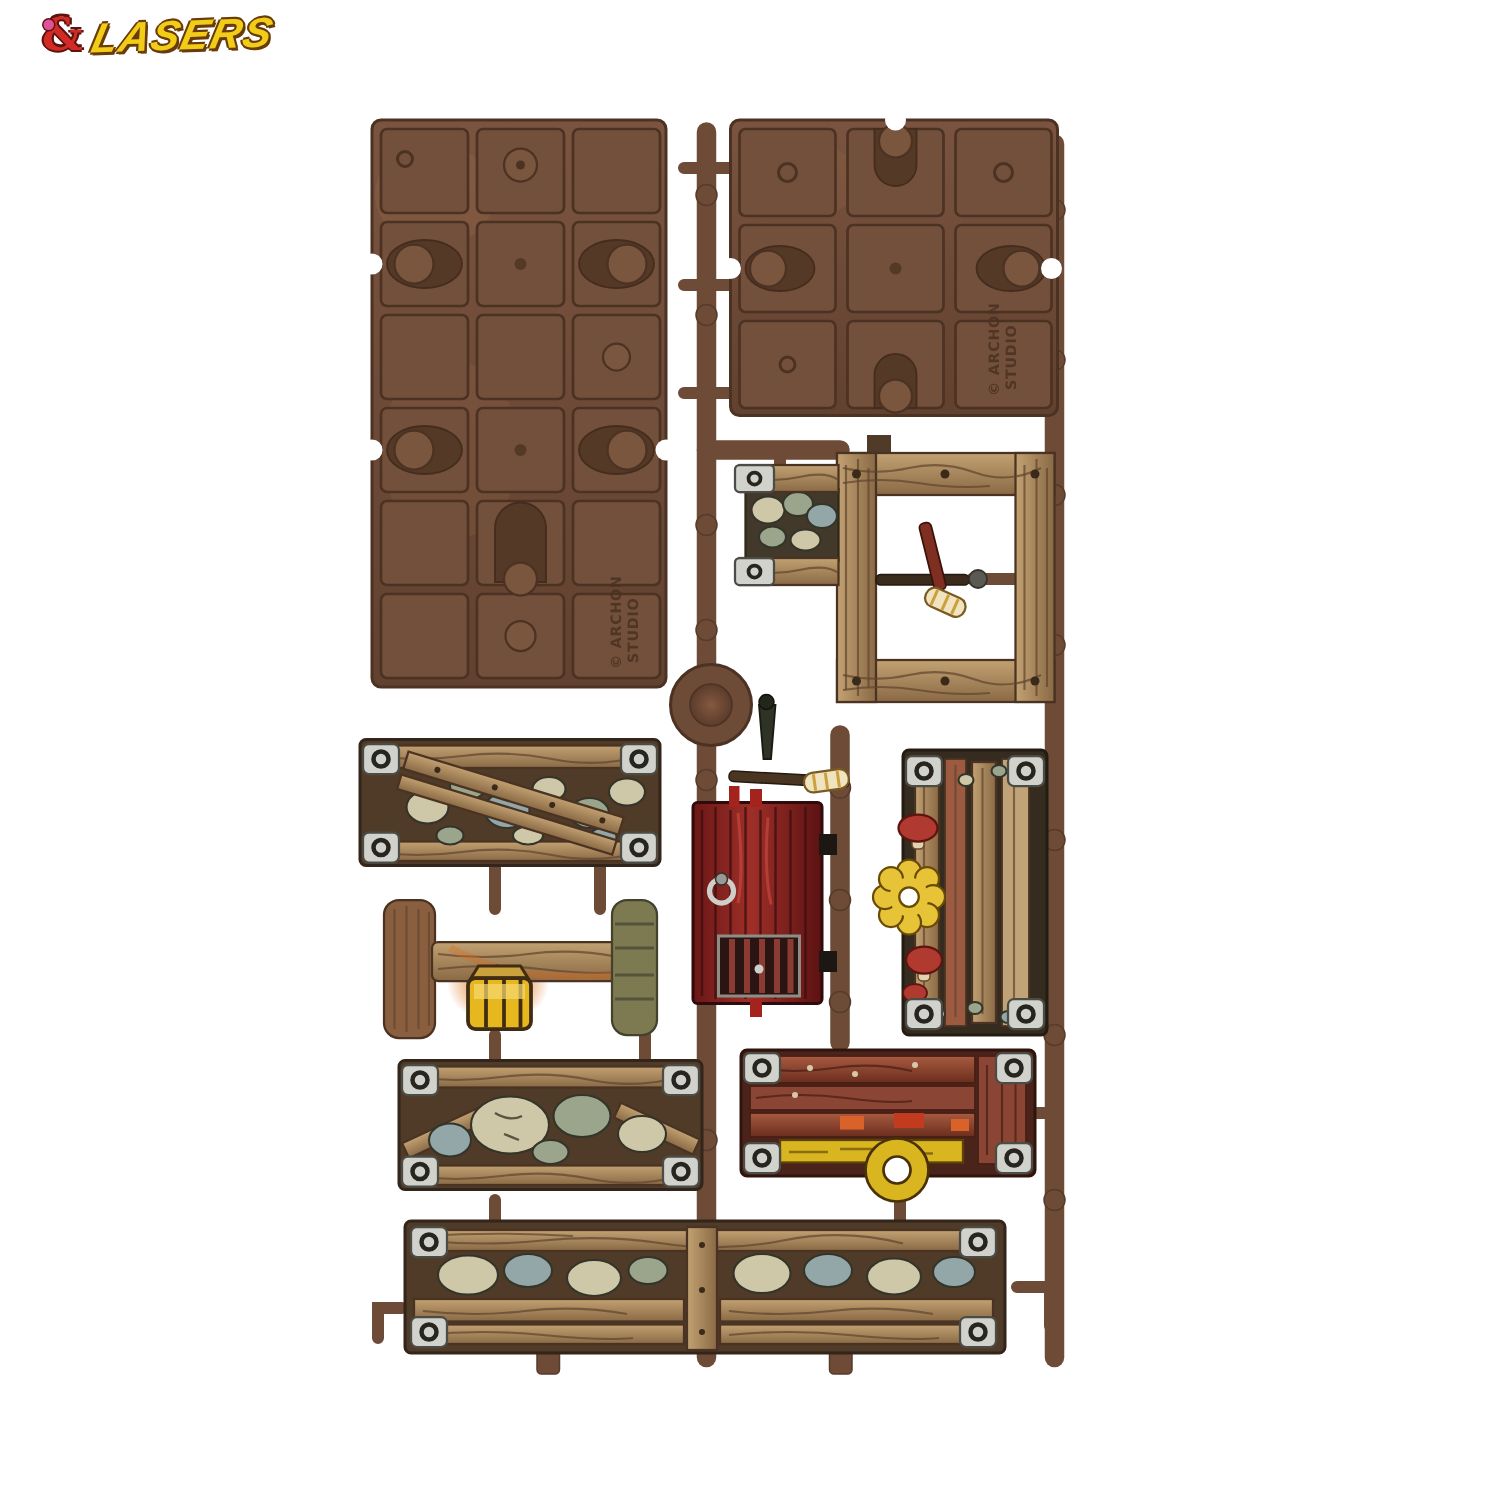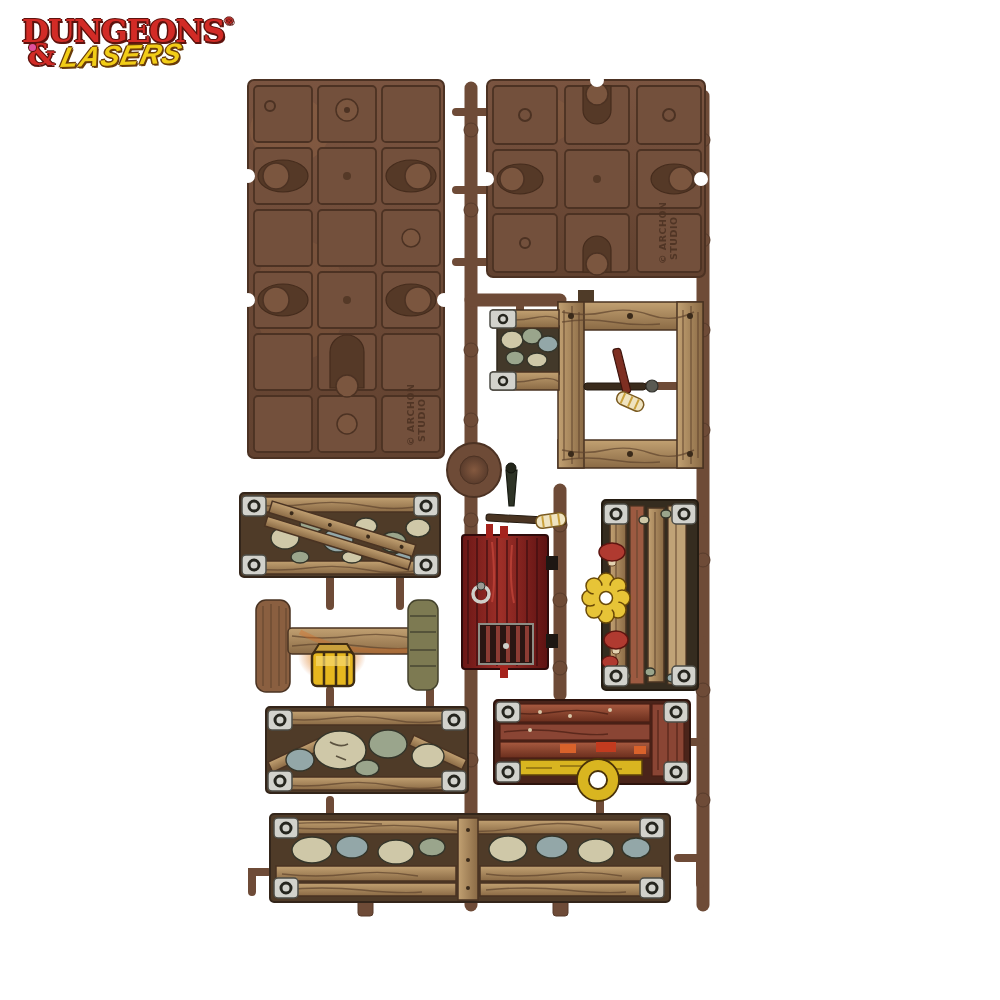--- a/index.html
+++ b/index.html
@@ -36,21 +36,20 @@
   .s-blue{fill:var(--c-stone-blue,#93a7a8);}
   .mold{font-family:"DejaVu Sans", sans-serif;font-size:9.5px;font-weight:700;fill:#4b3122;opacity:.85;letter-spacing:.5px;}
 </style>
 </head>
 <body>
 
 <div class="stage">
 
   
   <div class="logo">
-    <div class="logo-line1"><span>DUNGEONS</span><span class="reg">®</span></div>
     <div class="logo-line2">
       <span class="logo-amp"><span>&amp;</span><span class="gem"></span></span>
       <span class="logo-lasers">LASERS</span>
     </div>
   </div>
 
   <svg width="1000" height="1000" viewBox="0 0 1000 1000">
     <defs>
       <linearGradient id="gPanel" x1="0" y1="0" x2="0" y2="1">
         <stop offset="0" stop-color="#7a5440"></stop>

